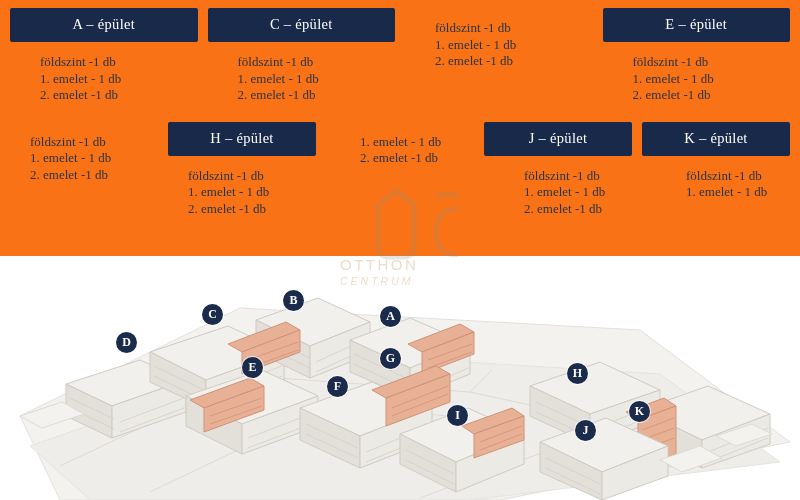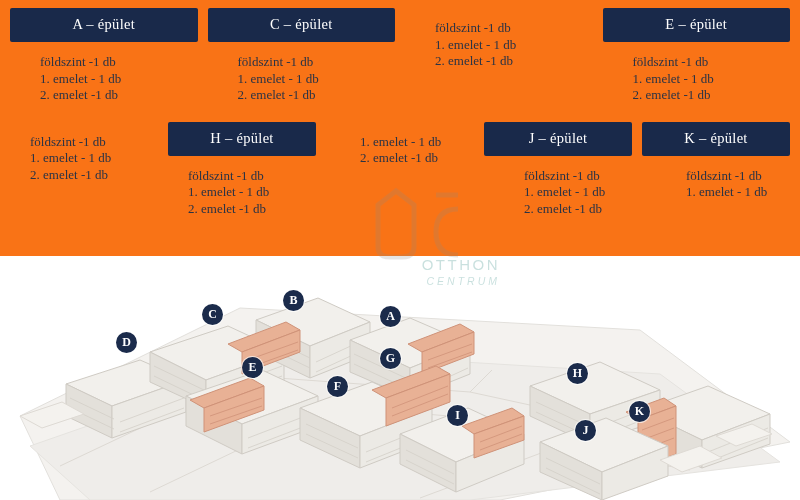--- a/index.html
+++ b/index.html
@@ -71,23 +71,23 @@
     width: 160px;
     height: 110px;
     pointer-events: none;
     opacity: .22;
     z-index: 5;
   }
   #watermark .wm-text {
     position: absolute;
     left: 0; top: 72px;
     width: 160px;
-    text-align: right;
+    text-align: left;
     font-family: "Liberation Sans", sans-serif;
-    color: #0f766e;
+    color: #a16207;
     font-size: 15px;
     letter-spacing: 2.5px;
     line-height: 15px;
   }
   #watermark .wm-text .small {
     display: block;
     font-size: 10.5px;
     letter-spacing: 3px;
     margin-top: 2px;
     font-style: italic;

